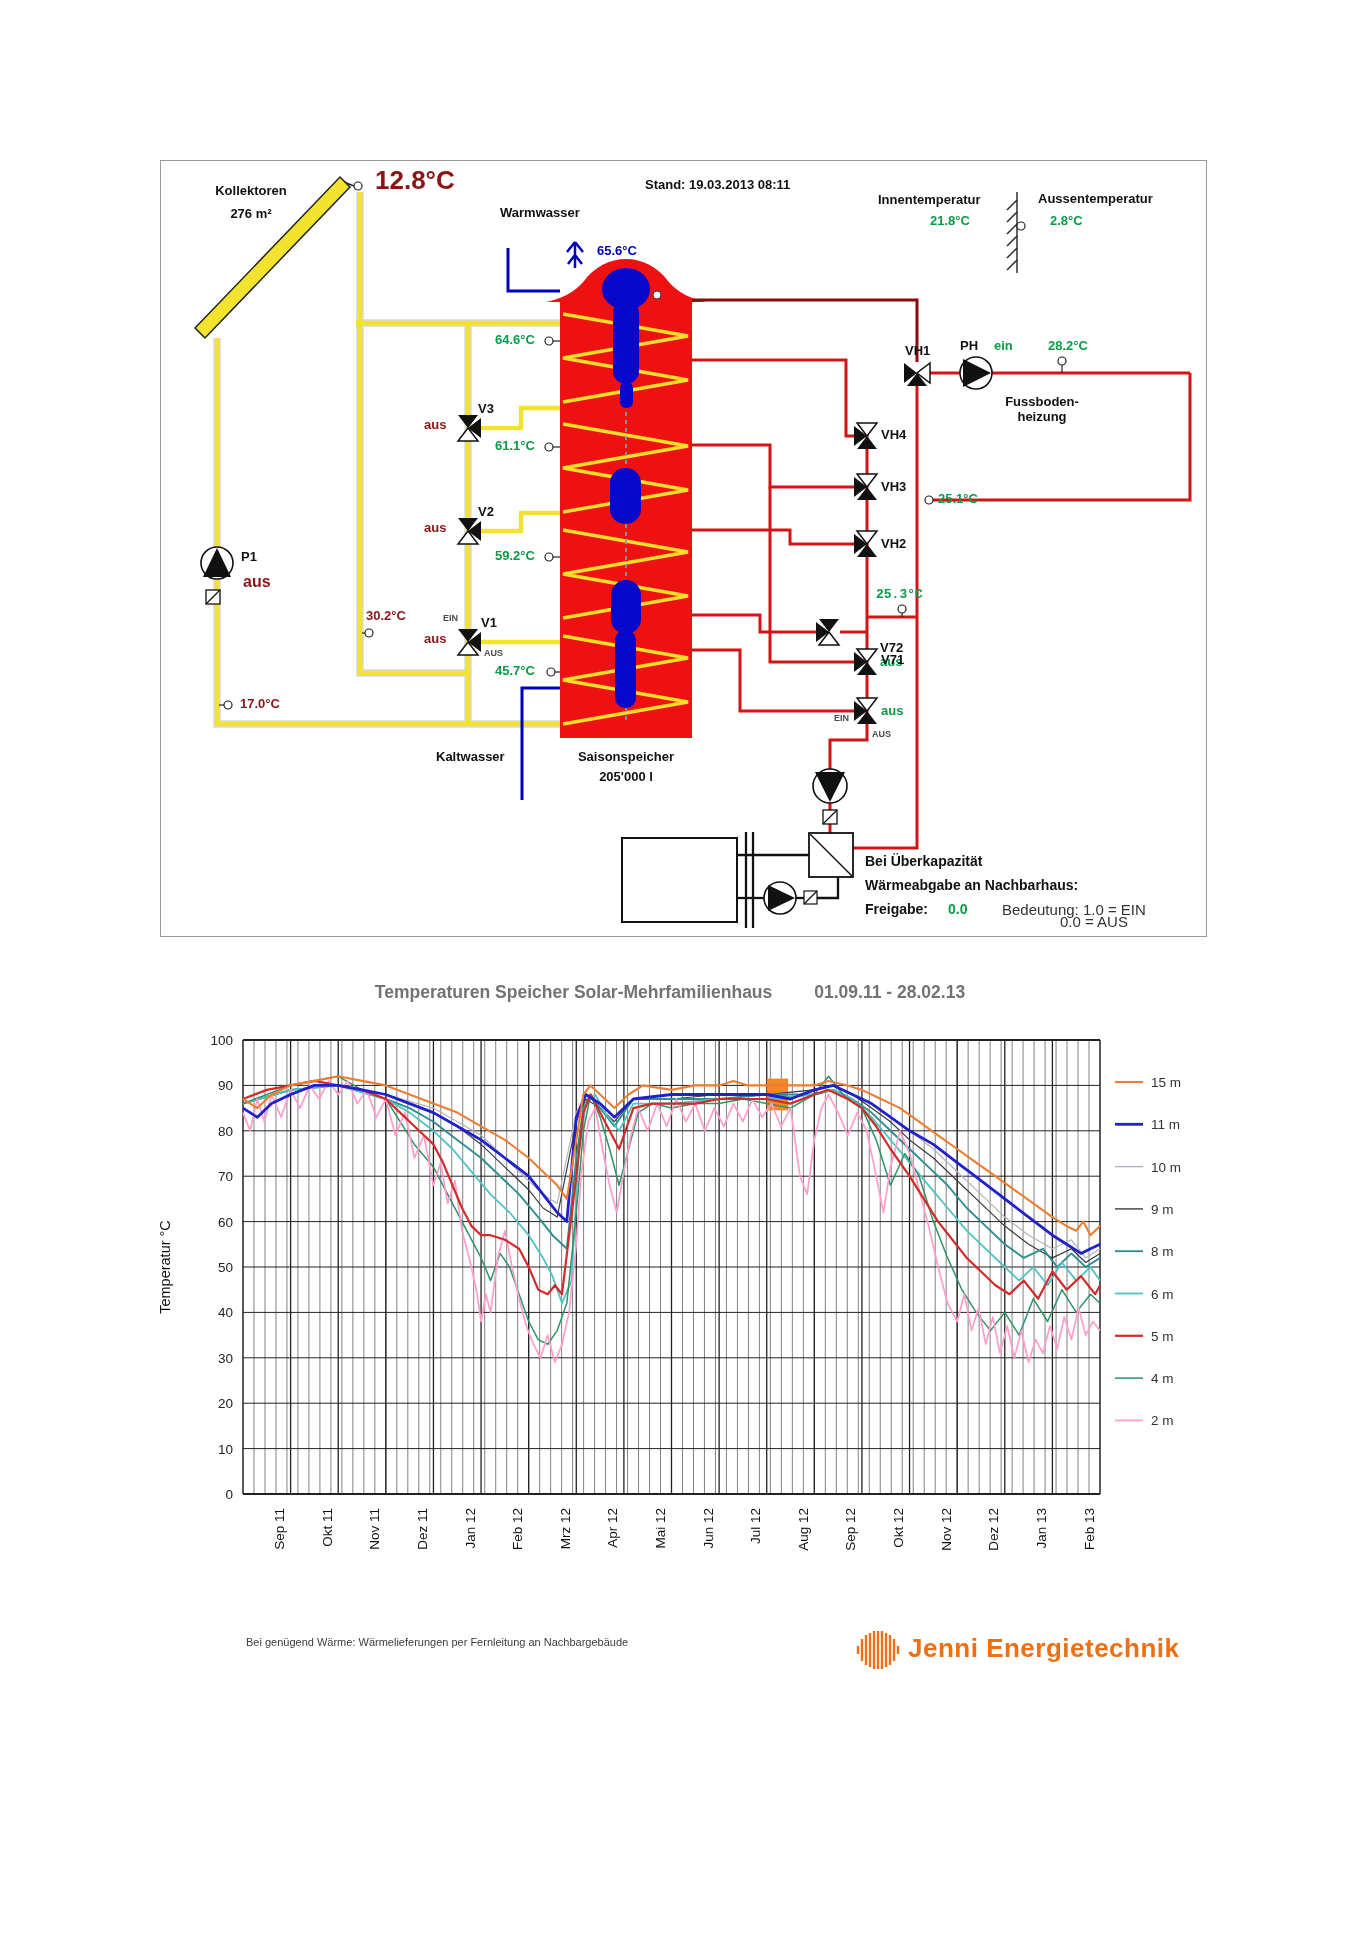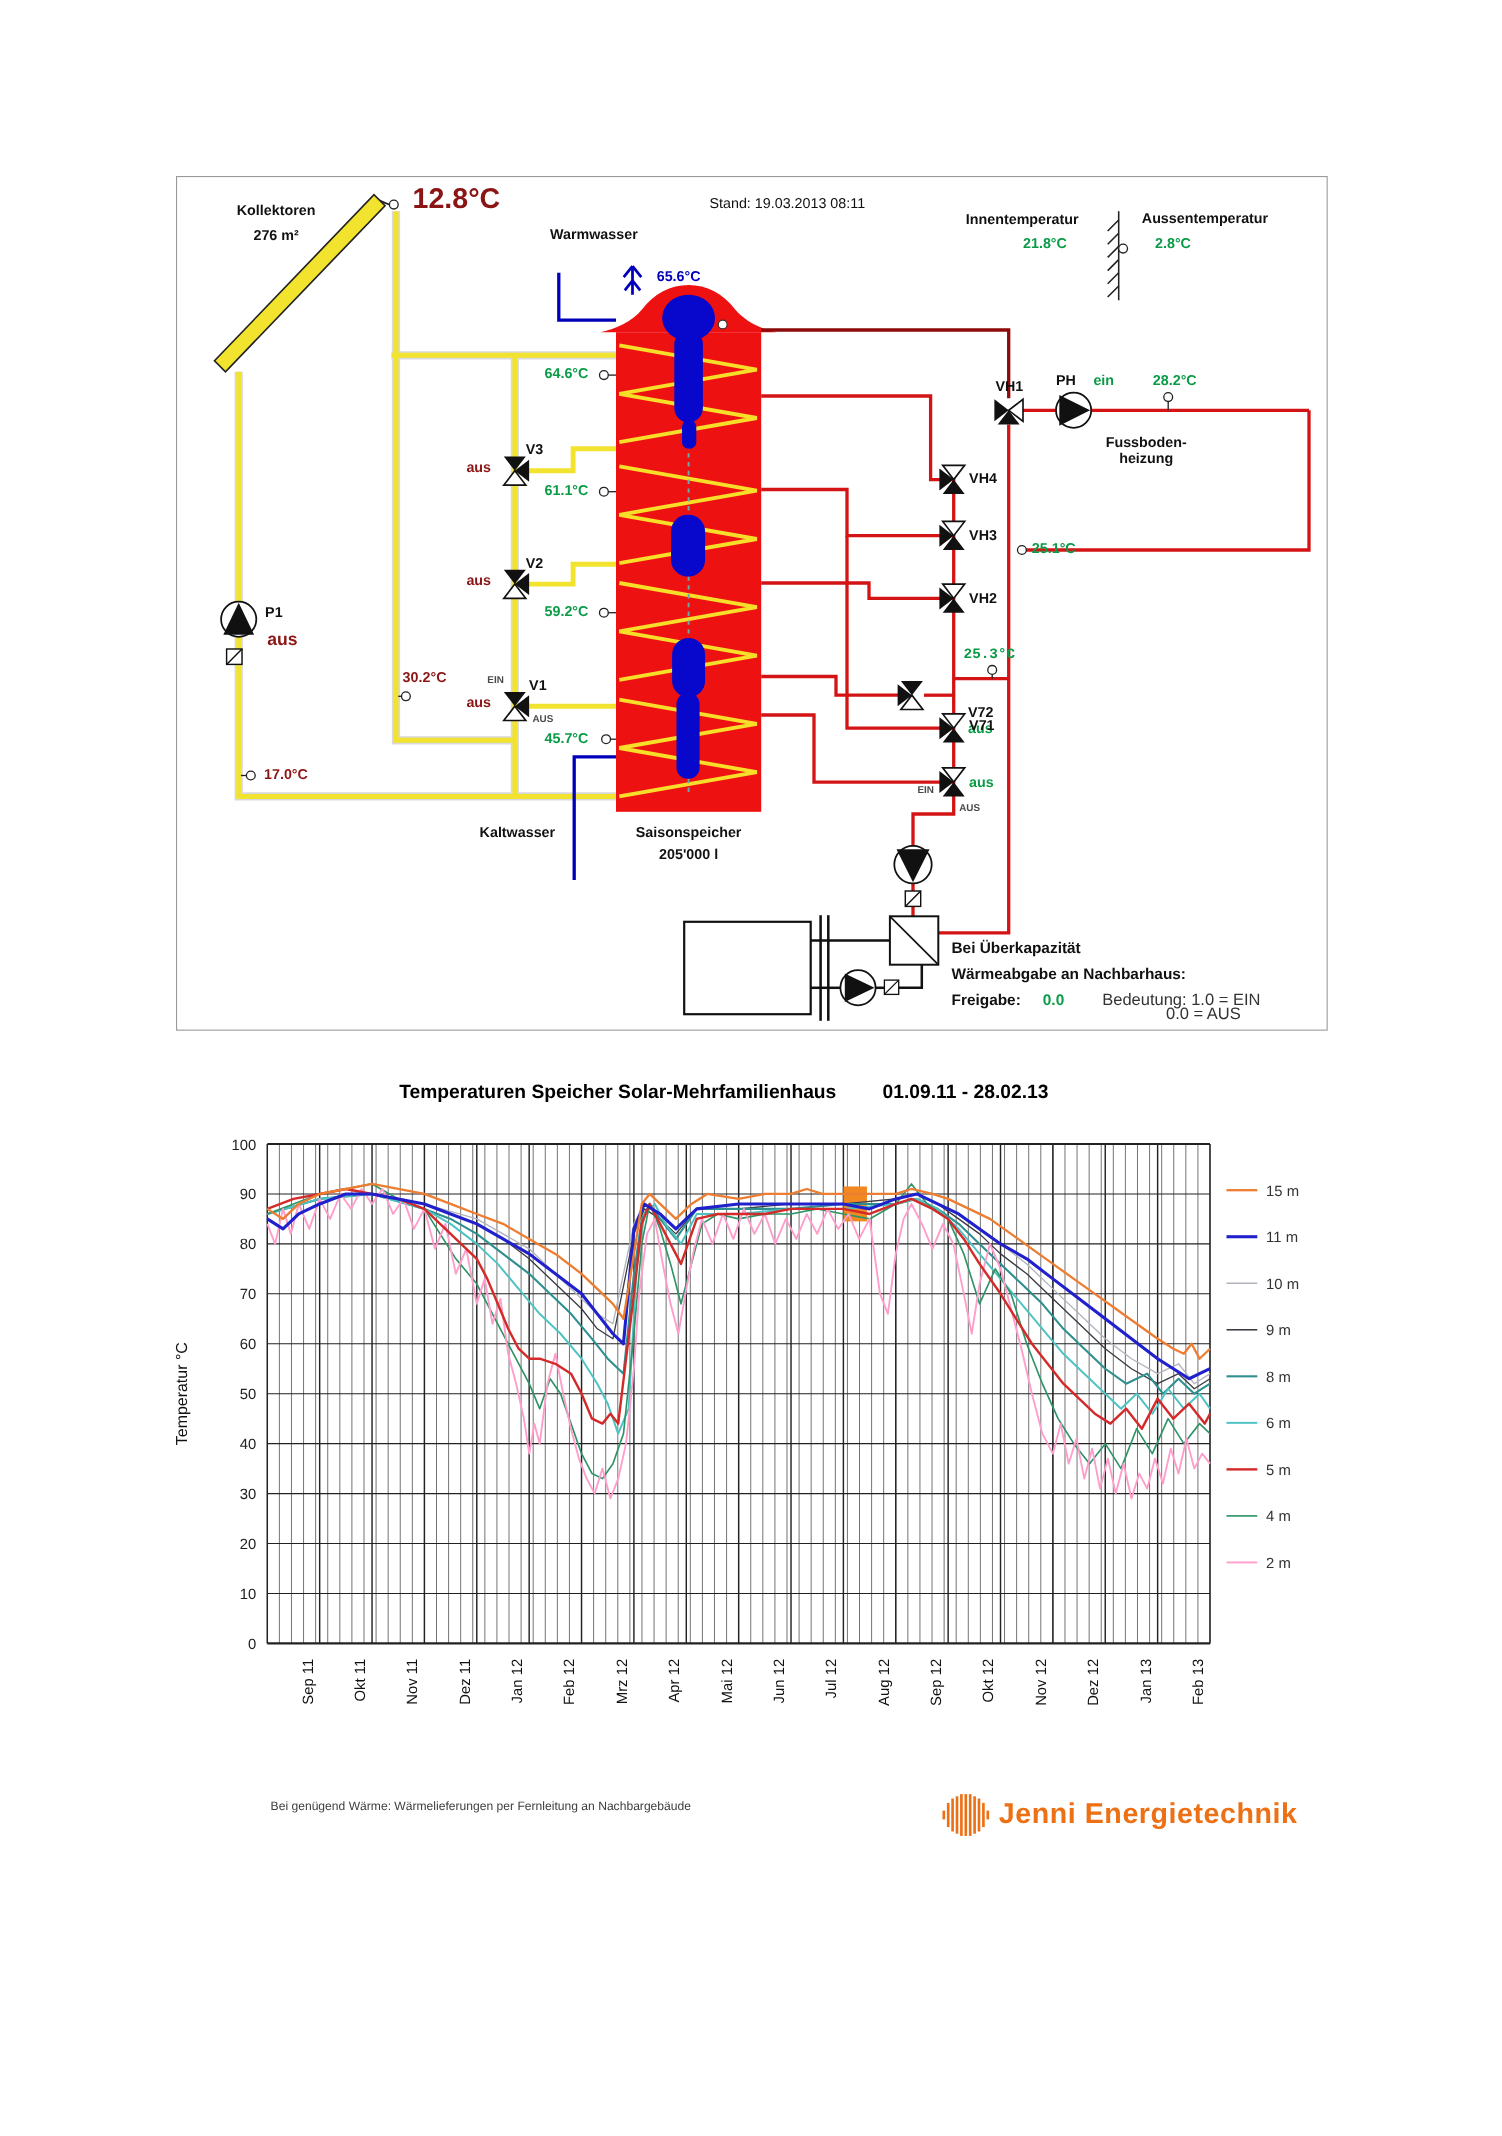--- a/index.html
+++ b/index.html
@@ -1,32 +1,32 @@
 <!DOCTYPE html>
 <html><head>
 <meta charset="utf-8">
 <style>
   html,body{margin:0;padding:0;background:#fff;}
   body{width:1365px;height:1942px;position:relative;overflow:hidden;
        font-family:"Liberation Sans",sans-serif;}
   .lbl{position:absolute;white-space:nowrap;font-weight:bold;font-size:13px;color:#111;line-height:1.15;}
-  .n{font-weight:normal;text-align:right;}
+  .n{font-weight:bold;text-align:right;}
   .big{font-size:26px;}
   .mid{font-size:16px;}
   .f14{font-size:14px;}
   .sm{font-size:9px;color:#4a4a4a;}
   .note{font-size:15px;color:#333;font-weight:normal;}
   .c-green{color:#0A9B47;}
   .c-dred{color:#8B1414;}
   .c-blue{color:#0000BB;}
   .ctr{text-align:center;}
   #diagram-box{position:absolute;left:160px;top:160px;width:1045px;height:775px;
                border:1px solid #9a9a9a;background:#fff;}
-  .chart-title{position:absolute;left:168px;top:982px;width:980px;text-align:center;
-               font-weight:bold;font-size:17.5px;color:#000000;}
+  .chart-title{position:absolute;left:180px;top:982px;width:980px;text-align:center;
+               font-weight:bold;font-size:17.5px;color:#737373;}
   .chart-title .period{margin-left:42px;}
   .footer-note{position:absolute;left:246px;top:1636px;font-size:11px;color:#3d3d3d;}
   .brand-text{position:absolute;left:908px;top:1633px;font-weight:bold;font-size:26px;
               color:#ED7014;letter-spacing:0.5px;}
   svg{position:absolute;left:0;top:0;}
   text{font-family:"Liberation Sans",sans-serif;}
 </style>
 </head>
 <body>
 

